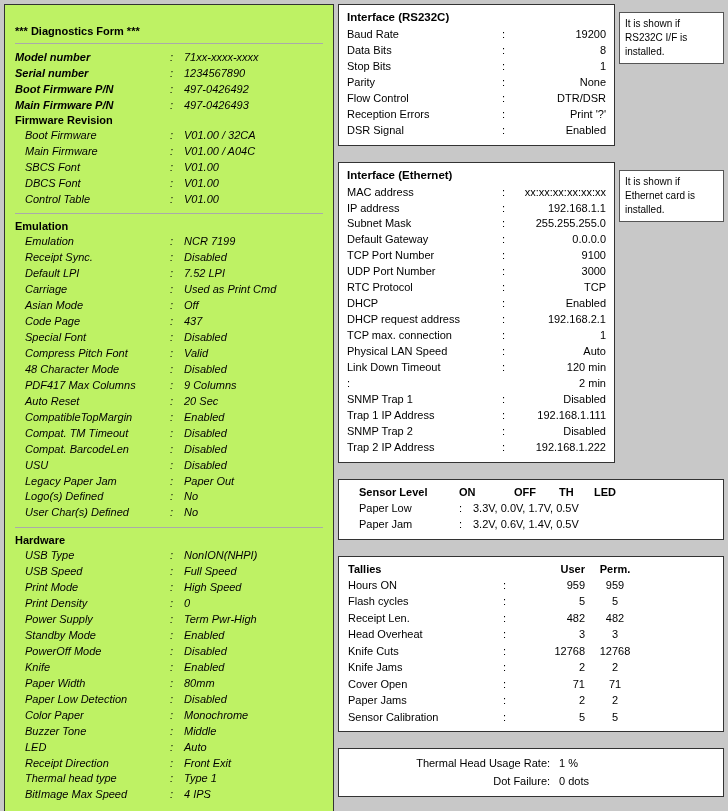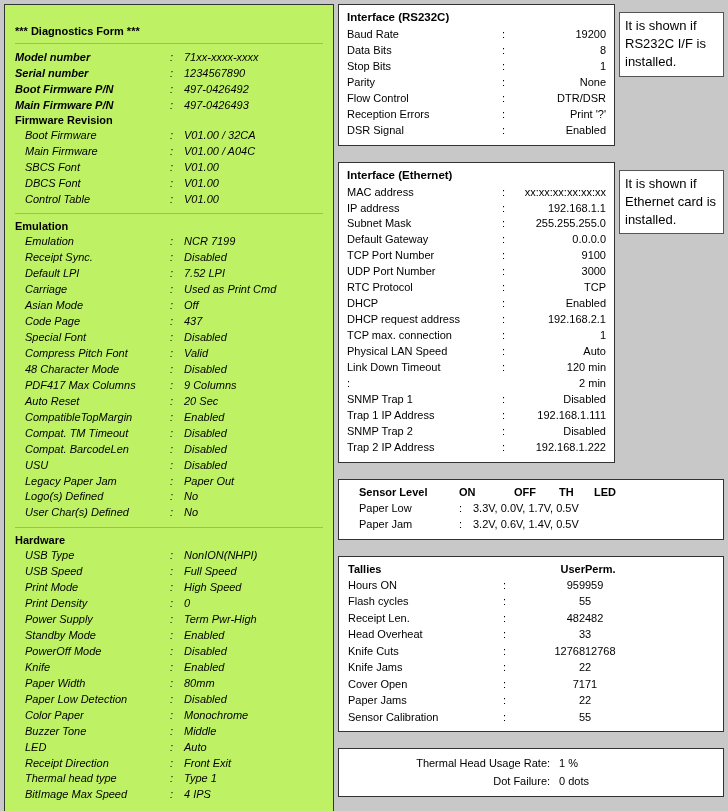--- a/index.html
+++ b/index.html
@@ -111,21 +111,21 @@
       padding: 6px 9px;
     }
     .tallies-header {
       display: flex;
       font-weight: bold;
       margin-bottom: 2px;
     }
     .t-label { width: 155px; }
     .t-colon { width: 12px; }
     .t-user { width: 70px; text-align: right; }
-    .t-perm { width: 60px; text-align: left; }
+    .t-perm { width: 60px; text-align: center; }
     .tallies-row { display: flex; line-height: 1.5; }
 
     
     .bottom-box {
       background: #fff;
       border: 1px solid #333;
       padding: 6px 8px;
     }
     .bottom-row { display: flex; line-height: 1.6; }
     .bl { font-weight: normal; width: 200px; text-align: right; }
@@ -142,21 +142,21 @@
       display: flex;
       gap: 4px;
     }
     .ibox-main {
       flex: 1;
     }
     .note-side {
       width: 105px;
       border: 1px solid #555;
       padding: 4px 5px;
-      font-size: 13px;
+      font-size: 10px;
       background: #fff;
       line-height: 1.4;
       align-self: flex-start;
       margin-top: 8px;
     }
   </style>
 </head>
 <body>
 
 <div class="main-container">

